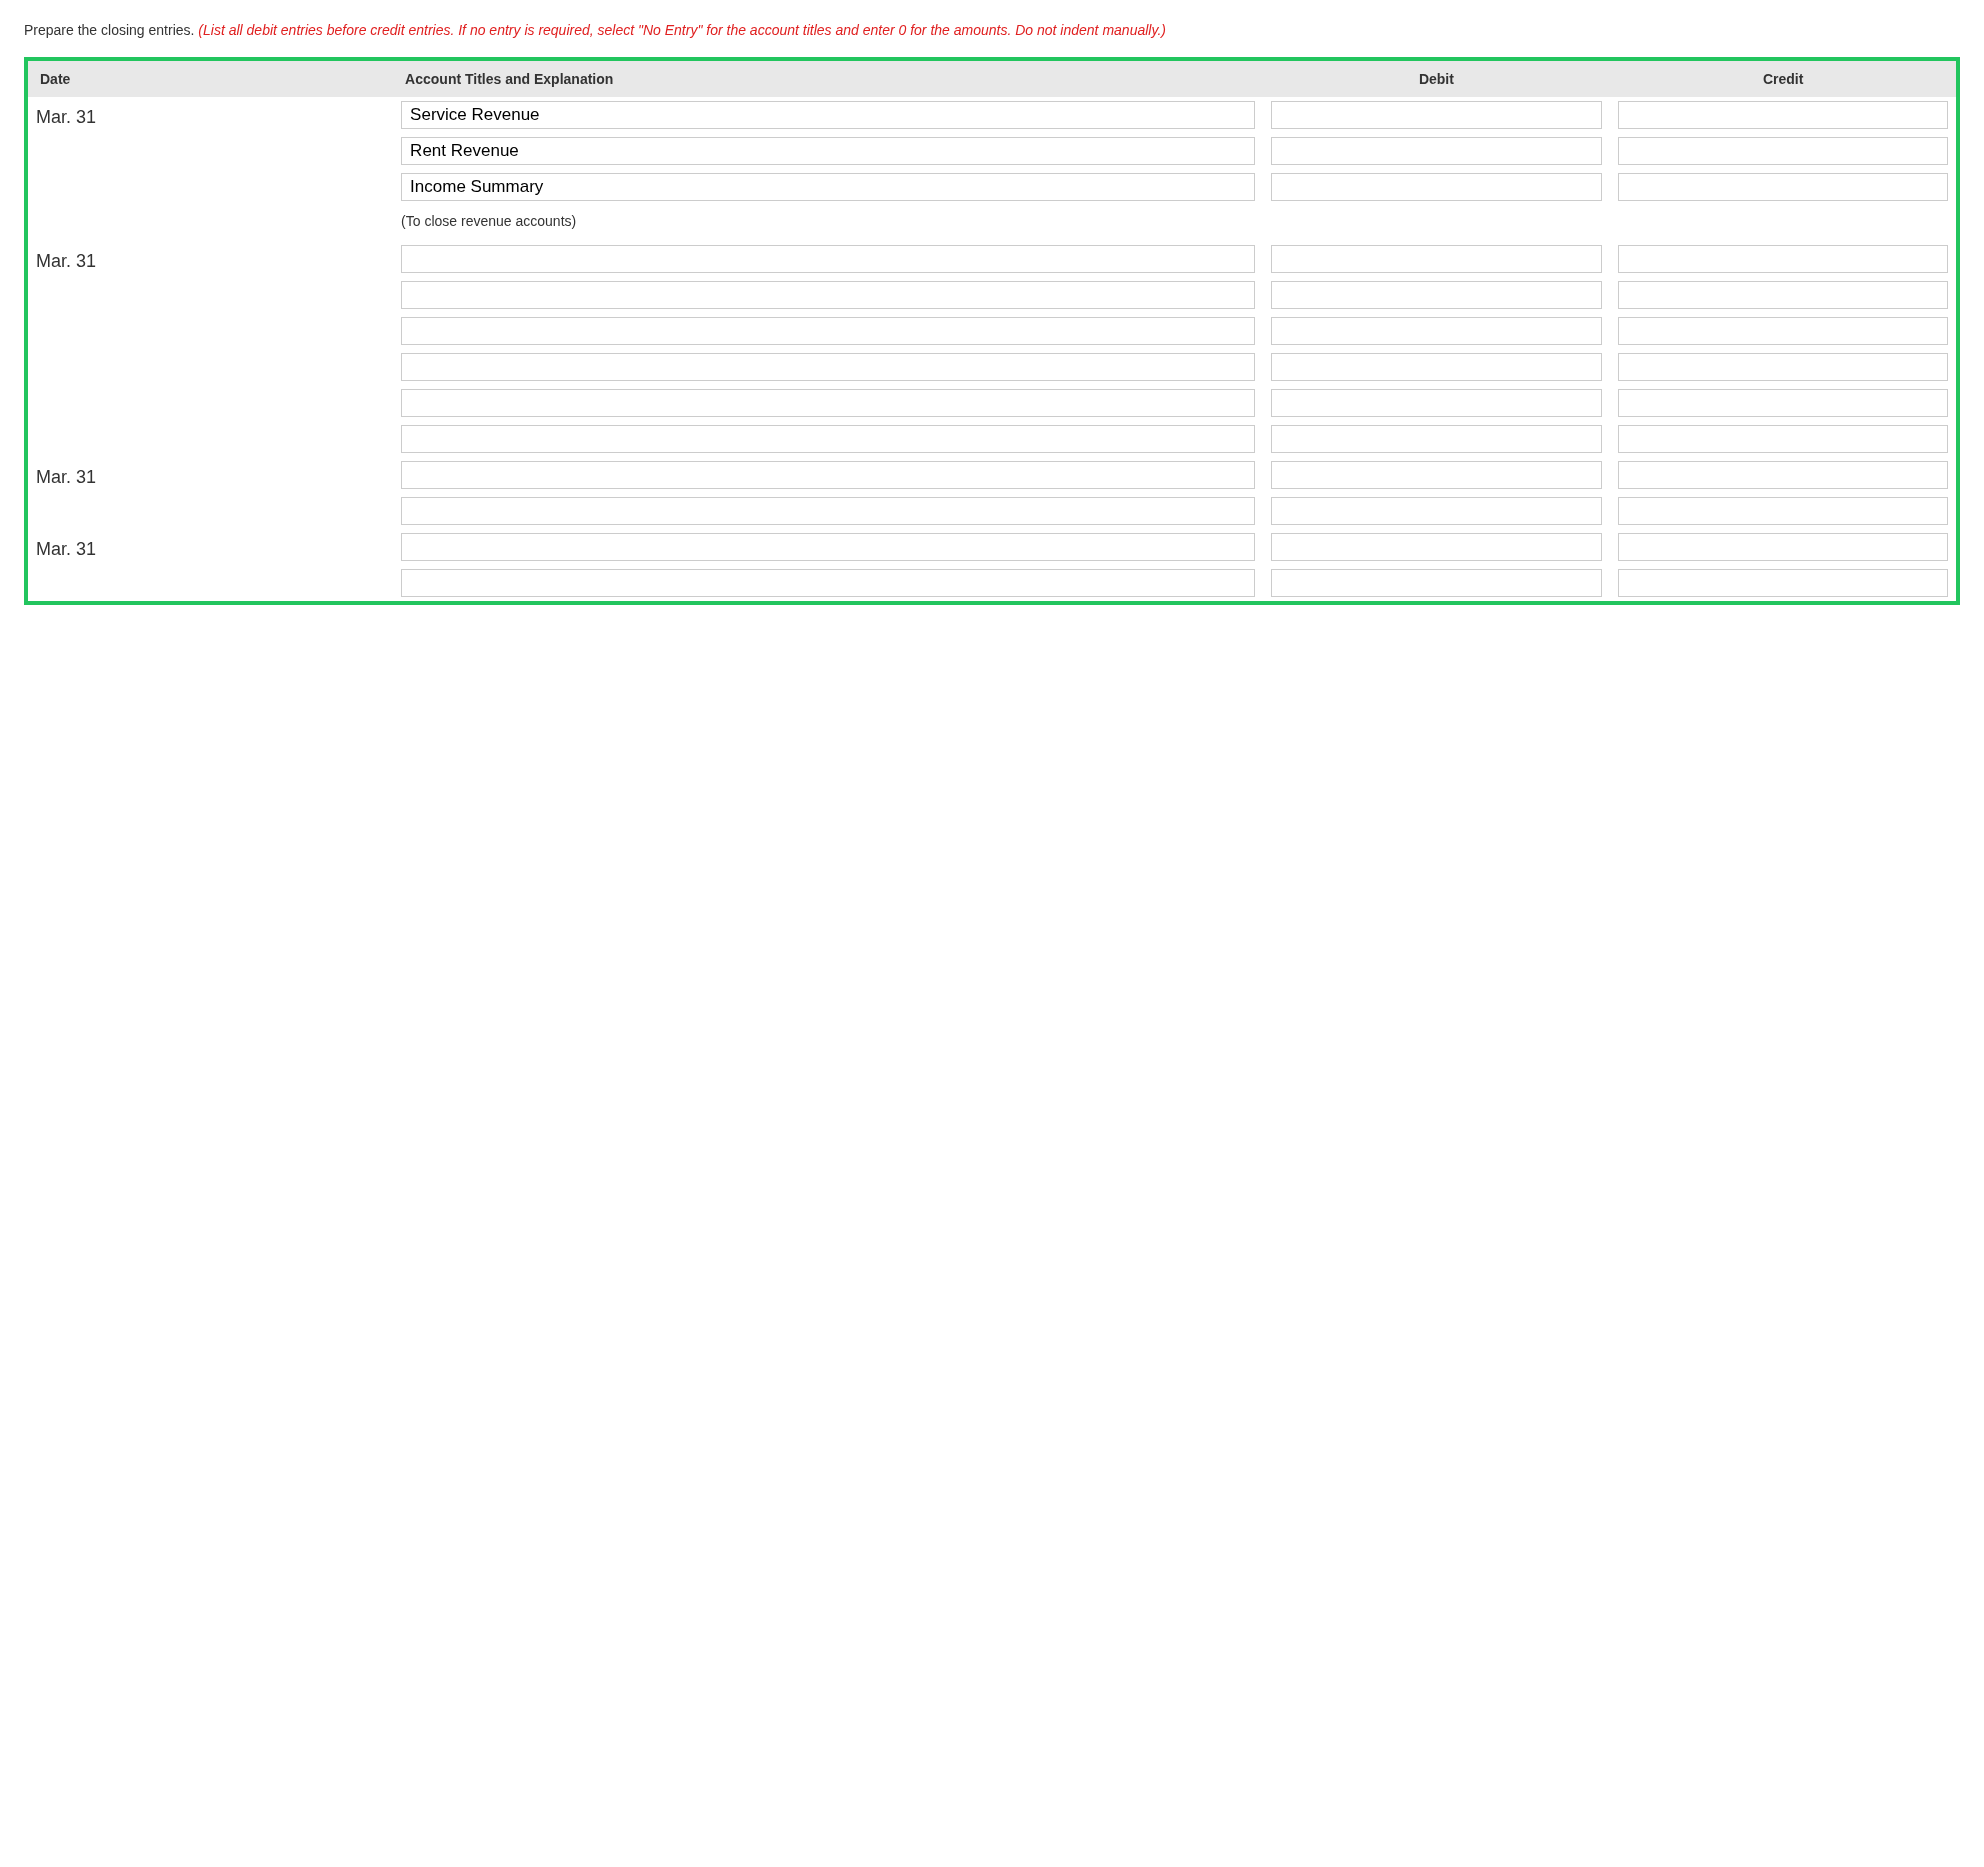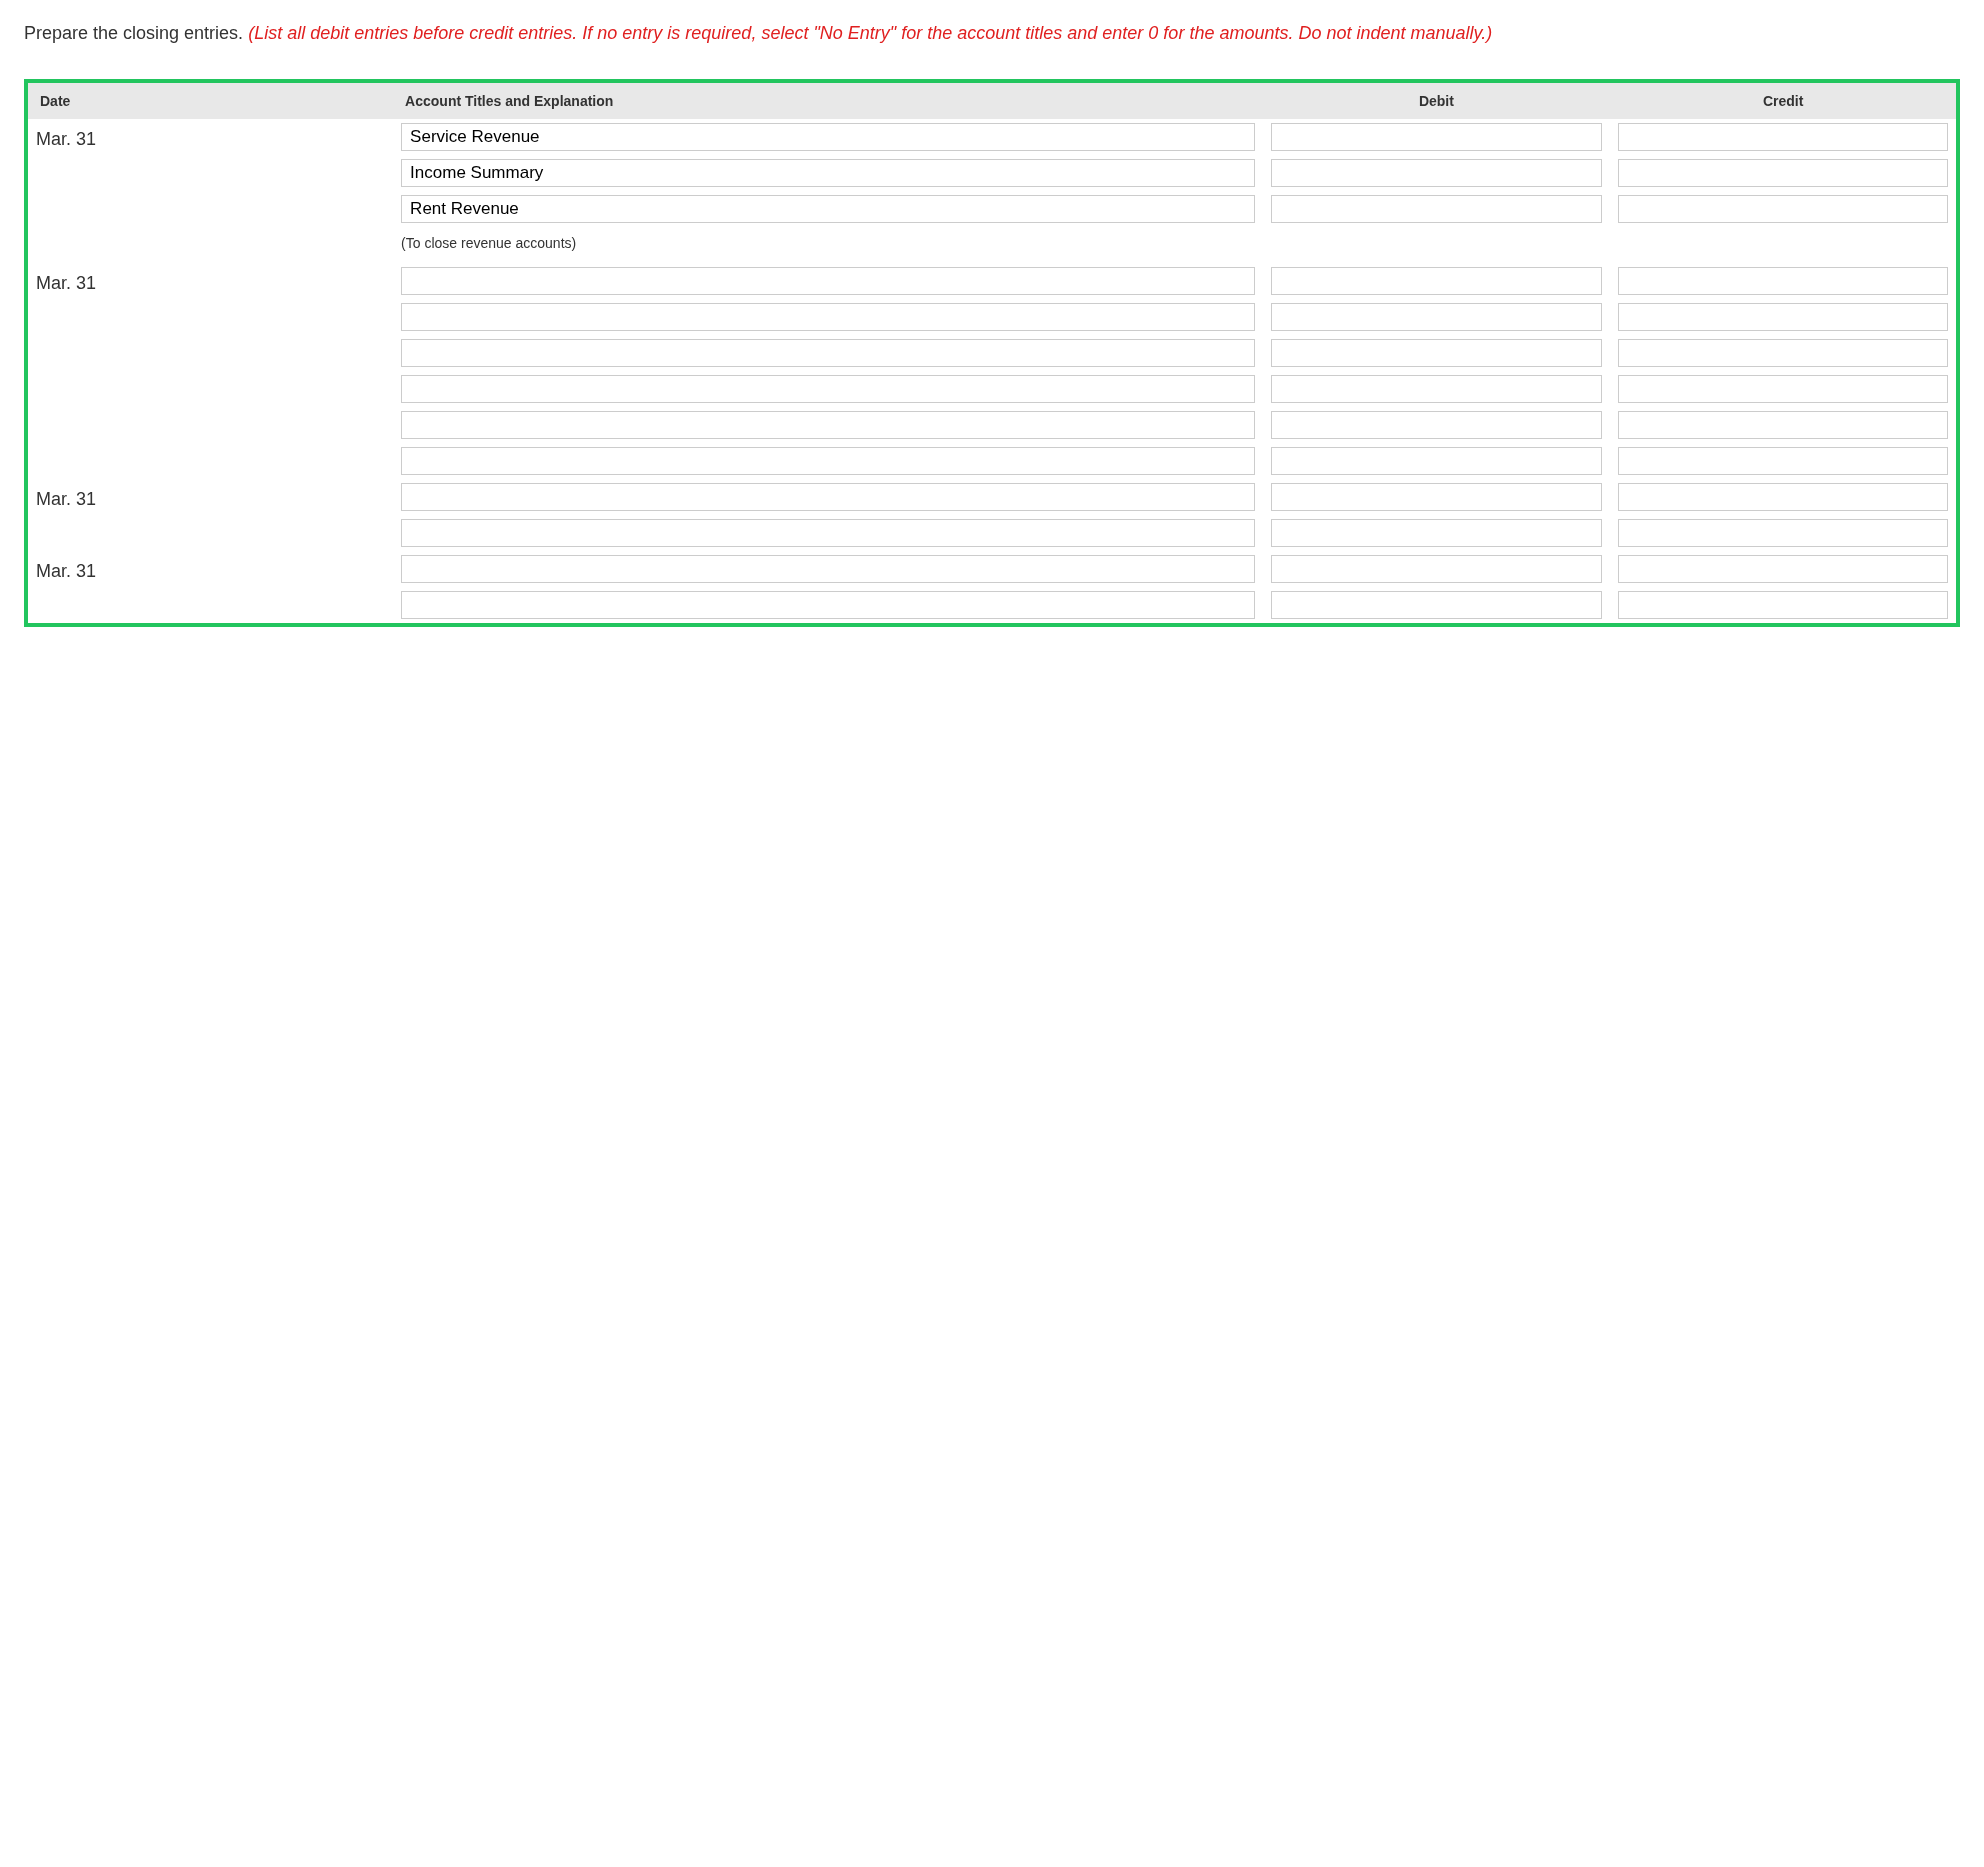--- a/index.html
+++ b/index.html
@@ -8,23 +8,23 @@
       padding: 0;
     }
     body {
       font-family: Arial, sans-serif;
       font-size: 14px;
       color: #333;
       background: #fff;
       padding: 20px 24px;
     }
     .intro-text {
-      margin-bottom: 32px;
+      margin-bottom: 16px;
       line-height: 1.5;
-      font-size: 18px;
+      font-size: 14px;
     }
     .intro-text .red-italic {
       color: #e02020;
       font-style: italic;
       font-weight: normal;
     }
     table {
       width: 100%;
       border-collapse: collapse;
       border: 4px solid #22c55e;
@@ -94,27 +94,27 @@
   </thead>
   <tbody id="table-body">
   <tr>
         <td class="date-cell">Mar. 31</td>
         <td class="account-cell"><input type="text" value="Service Revenue" style=""></td>
         <td class="debit-cell"><input type="text" style=""></td>
         <td class="credit-cell"><input type="text" style=""></td>
       </tr>
       <tr>
         <td class="date-cell"></td>
-        <td class="account-cell"><input type="text" value="Income Summary" style=""></td>
+        <td class="account-cell"><input type="text" value="Rent Revenue" style=""></td>
         <td class="debit-cell"><input type="text" style=""></td>
         <td class="credit-cell"><input type="text" style=""></td>
       </tr>
       <tr>
         <td class="date-cell"></td>
-        <td class="account-cell"><input type="text" value="Rent Revenue" style=""></td>
+        <td class="account-cell"><input type="text" value="Income Summary" style=""></td>
         <td class="debit-cell"><input type="text" style=""></td>
         <td class="credit-cell"><input type="text" style=""></td>
       </tr>
       <tr class="note-row">
         <td></td>
         <td colspan="3">(To close revenue accounts)</td>
       </tr>
       <tr>
         <td class="date-cell">Mar. 31</td>
         <td class="account-cell"><input type="text" style=""></td>

